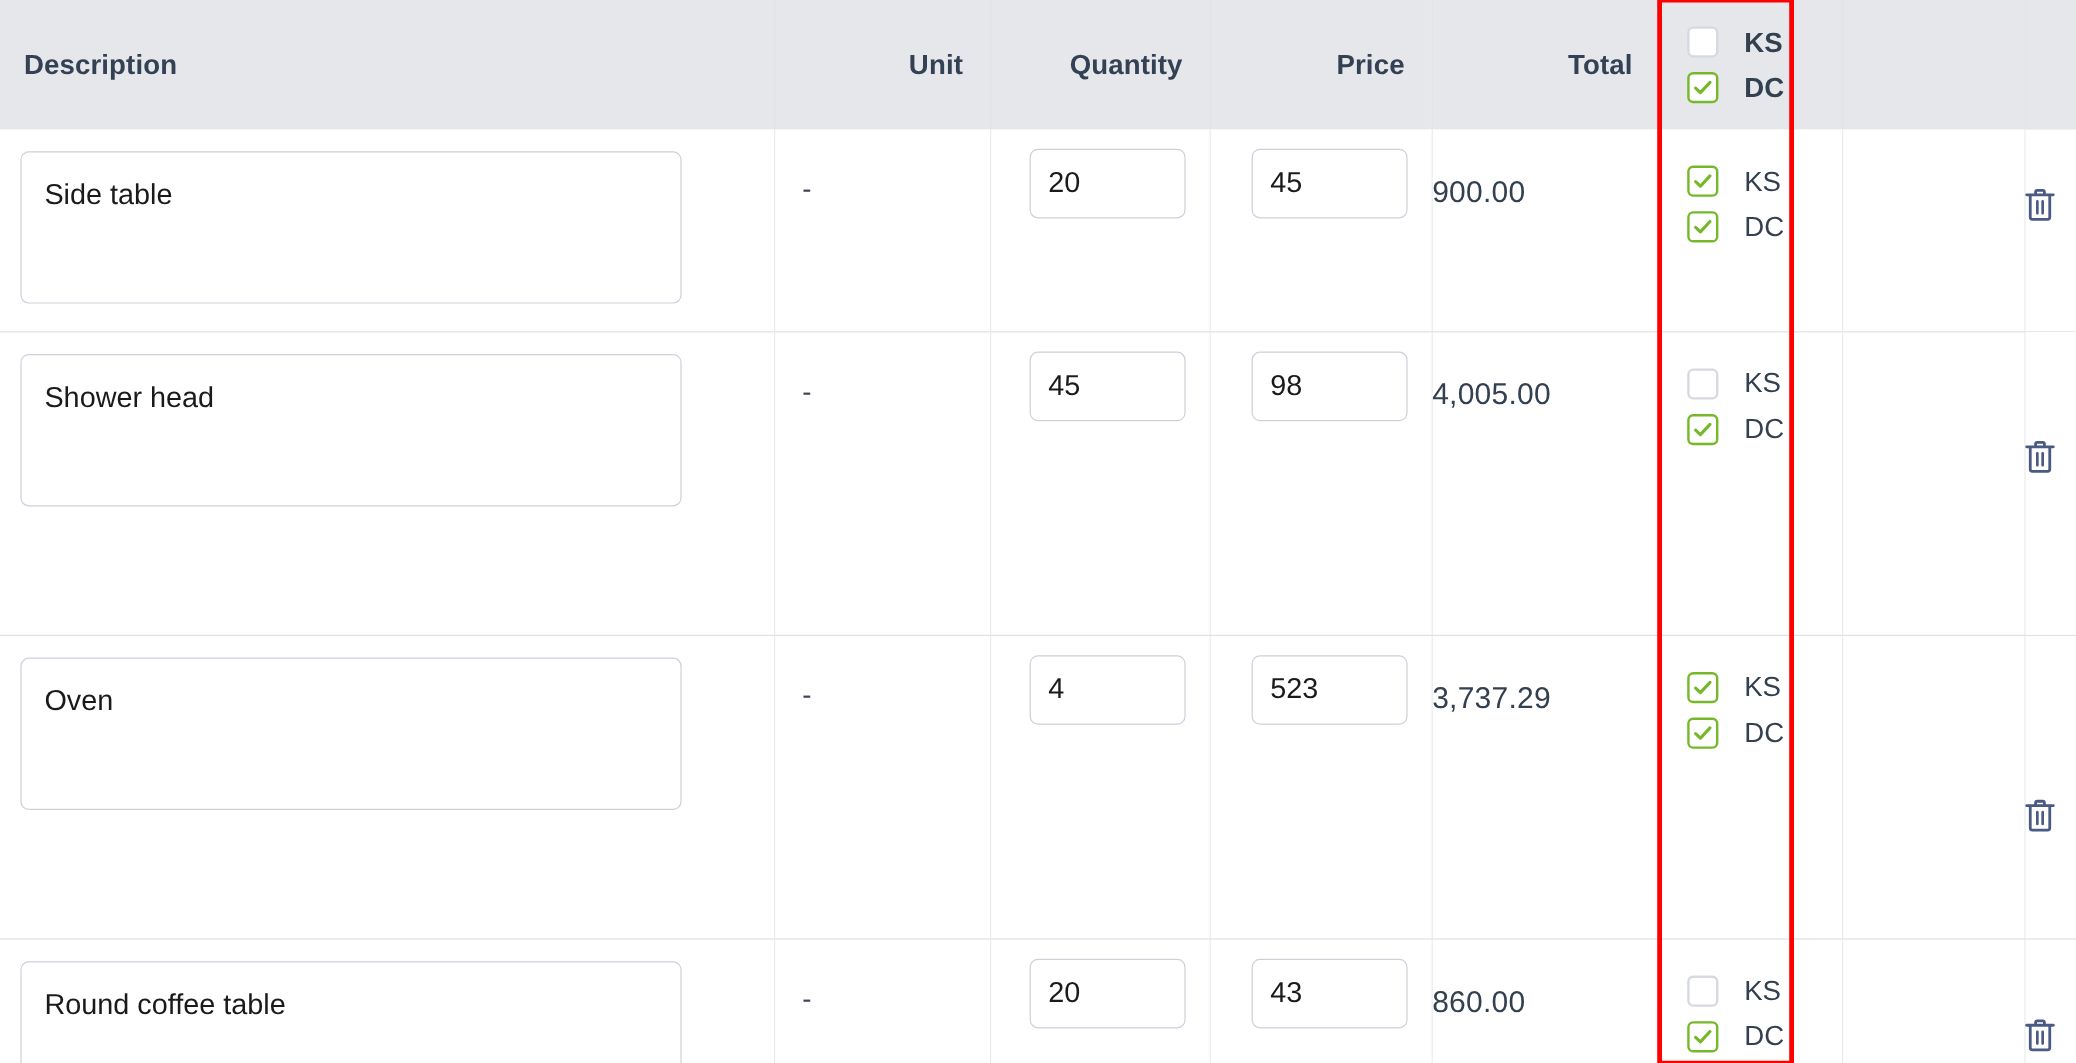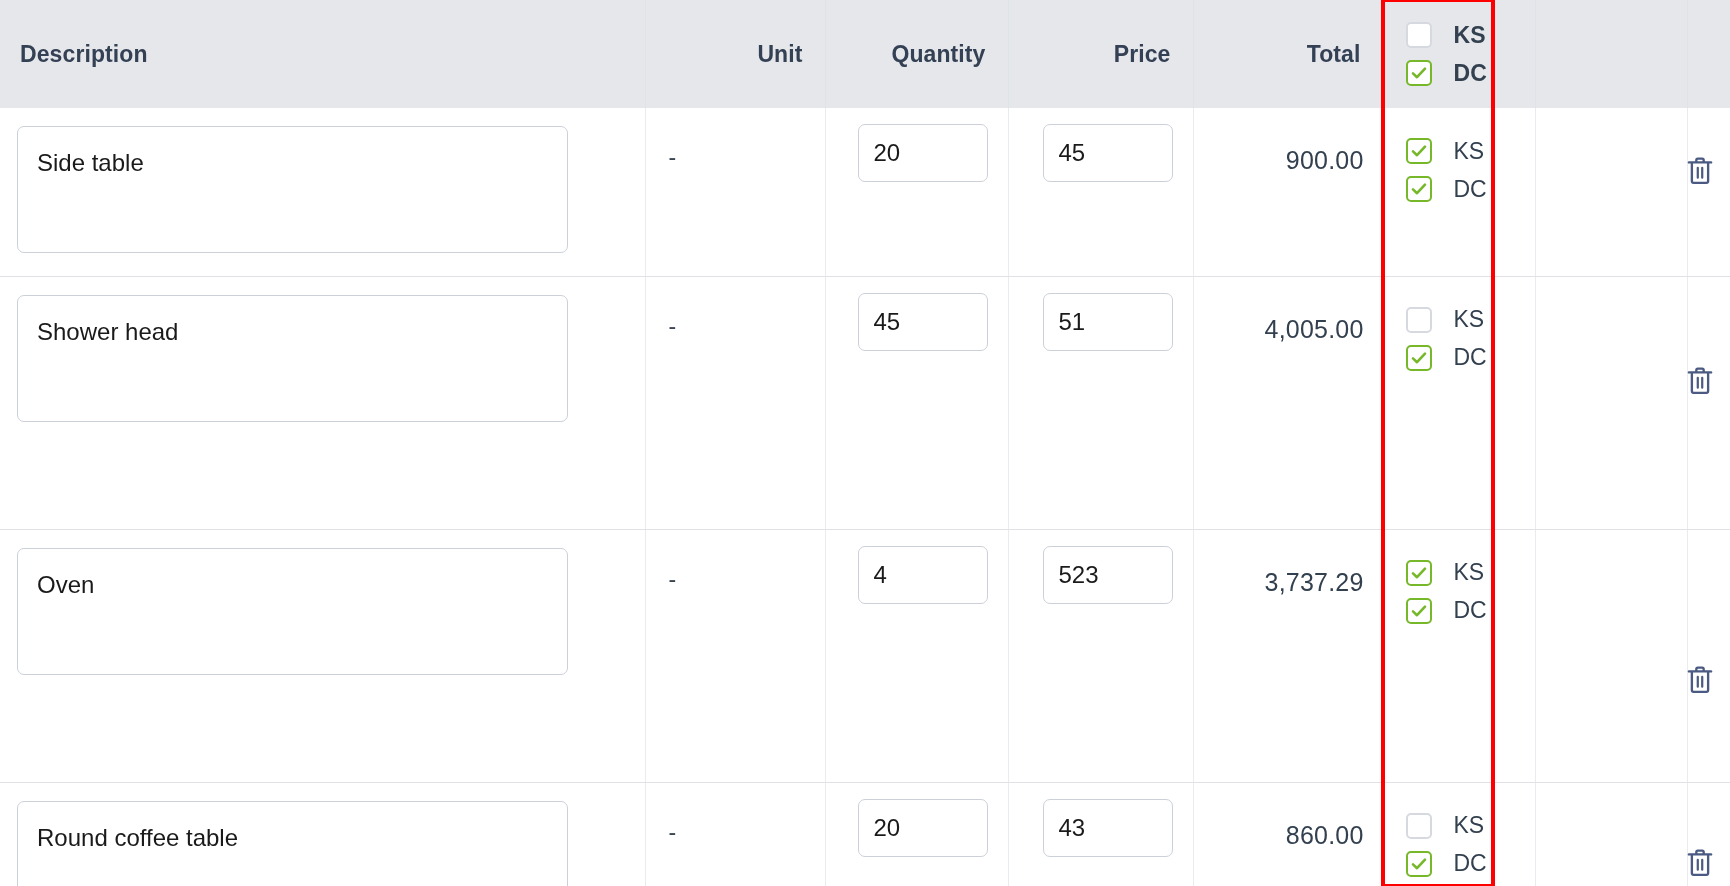--- a/index.html
+++ b/index.html
@@ -113,21 +113,21 @@
     font-family: "Liberation Sans", "DejaVu Sans", sans-serif;
     color: #1a1a1a;
     outline: none;
     text-align: left;
     display: inline-block;
     line-height: 56px;
   }
 
   
   .total-cell {
-    text-align: right;
+    text-align: left;
     padding: 38px 19px 0 0;
     font-size: 25px;
     color: #33404f;
     letter-spacing: .2px;
   }
 
   
   .flags-cell { padding: 0; }
   .flag-stack {
     padding: 30px 0 0 22px;
@@ -308,21 +308,21 @@
 
       <tr class="row-2">
         <td class="desc-cell">
           <textarea class="desc-box" placeholder="Description" style="">Shower head</textarea>
         </td>
         <td class="unit-cell">-</td>
         <td class="num-cell">
           <span class="num-input">45</span>
         </td>
         <td class="num-cell">
-          <span class="num-input">51</span>
+          <span class="num-input">98</span>
         </td>
         <td class="total-cell">4,005.00</td>
         <td class="flags-cell">
           <div class="flag-stack">
             <label class="flag-row">
               <span class="cbx"></span>
               <span class="flag-label">KS</span>
             </label>
             <label class="flag-row">
               <span class="cbx on">

